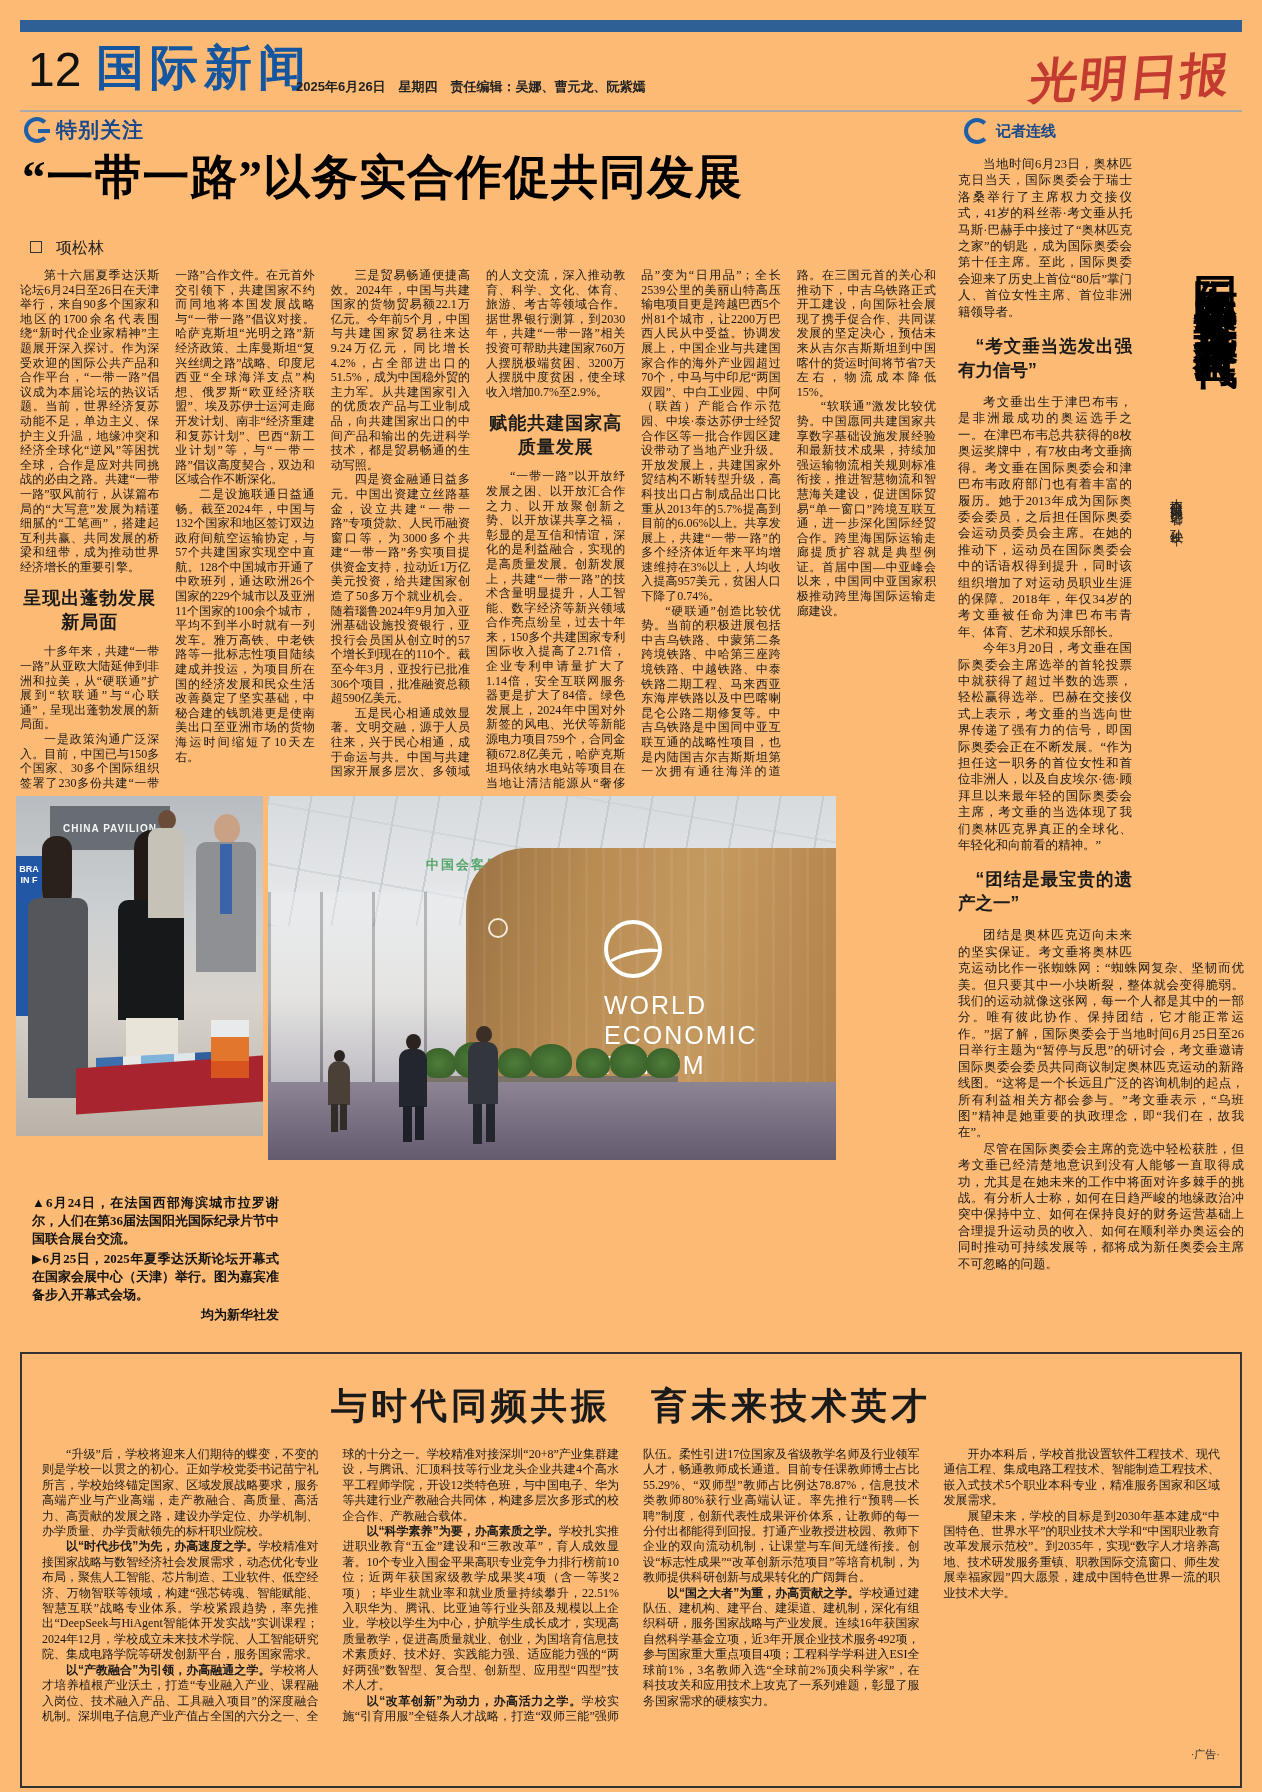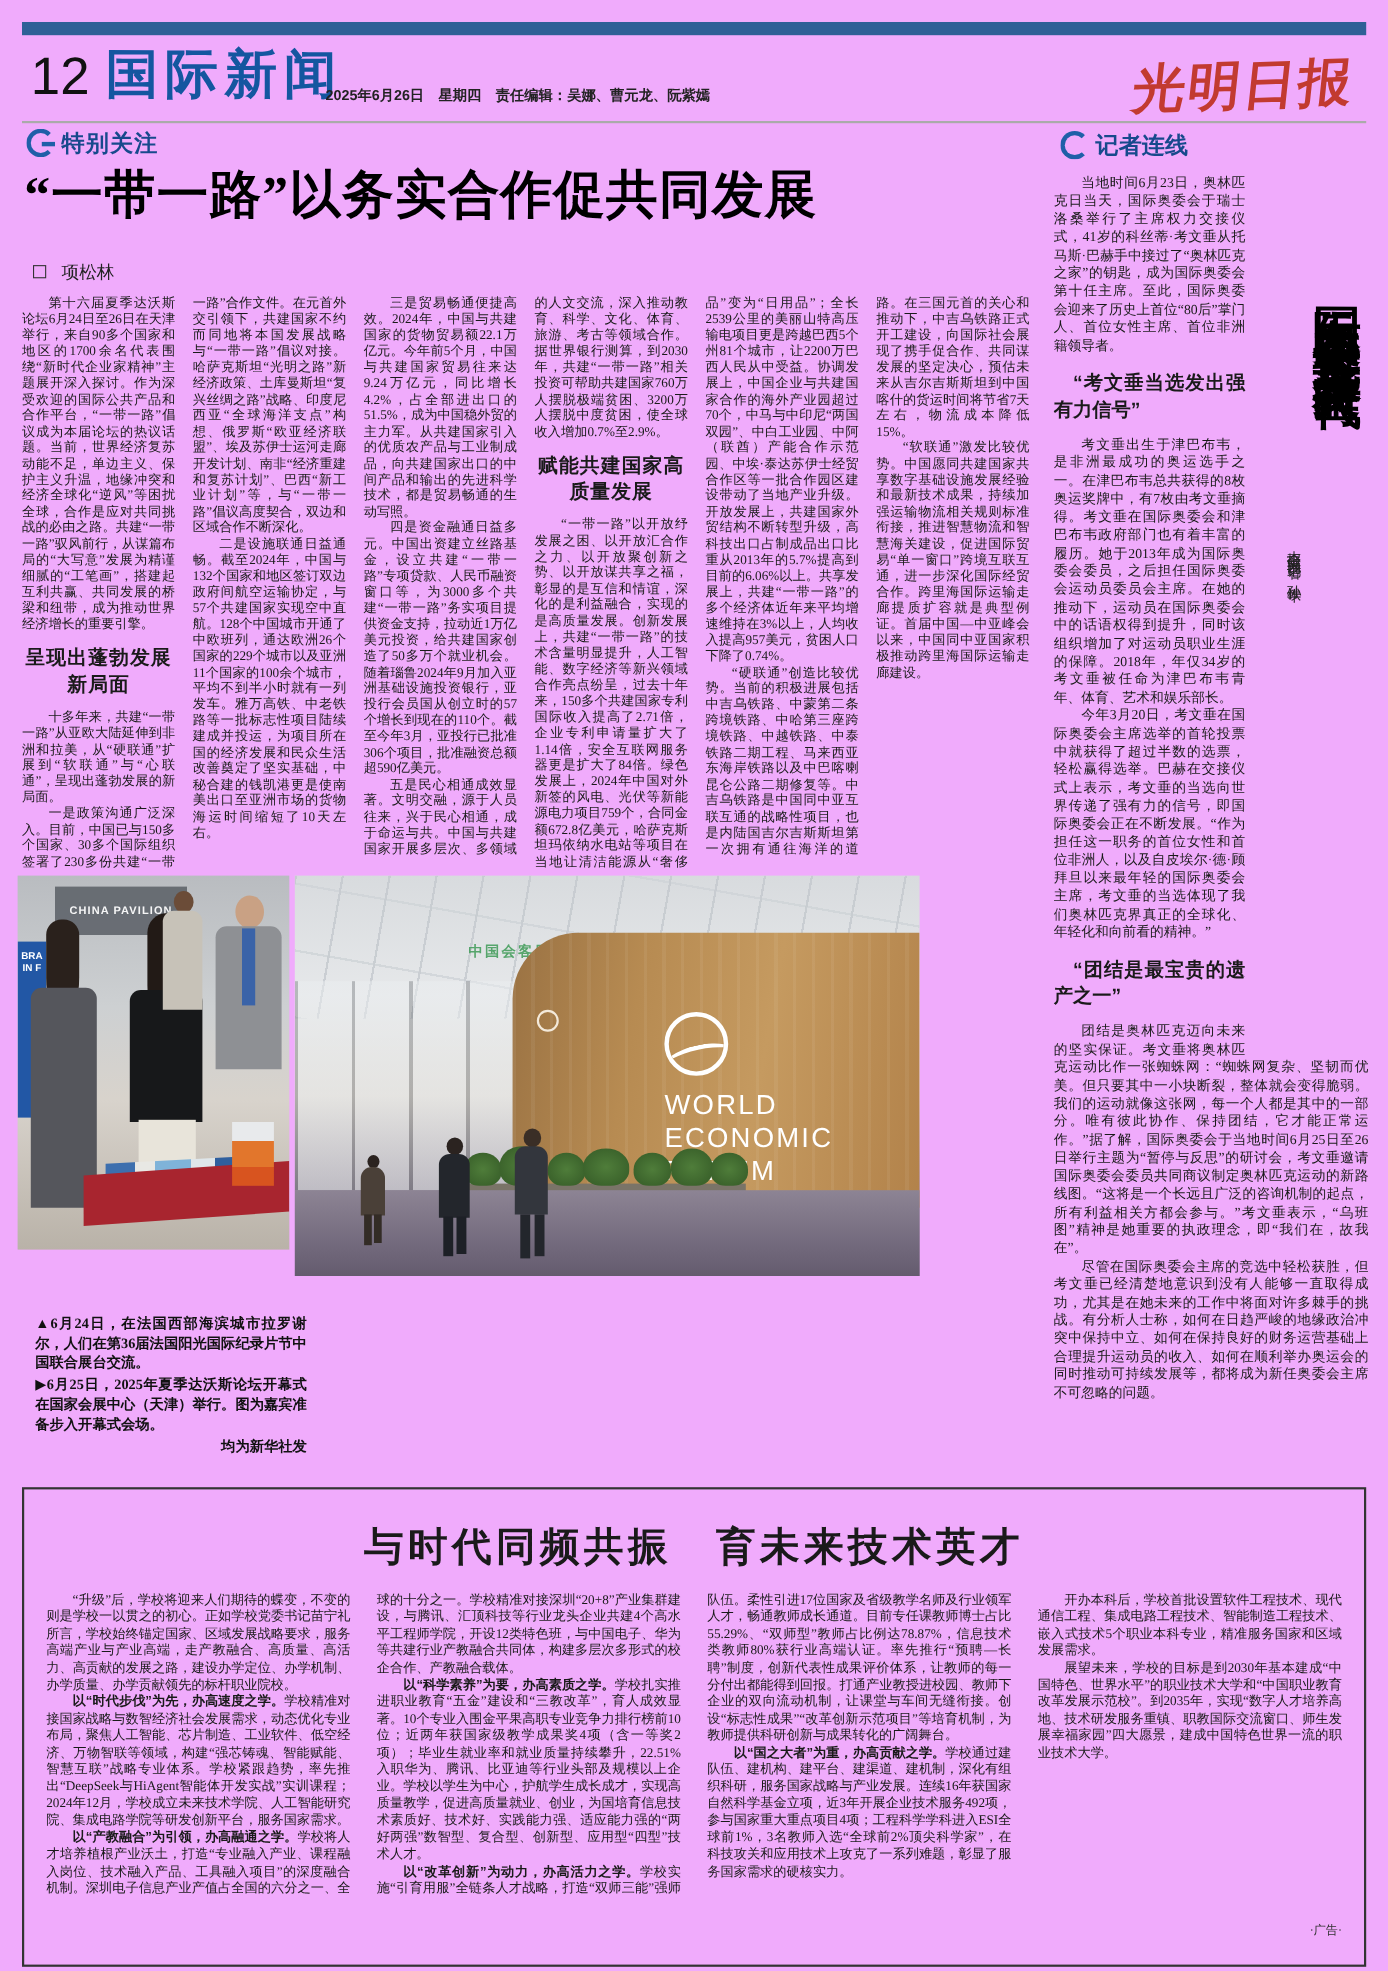--- a/index.html
+++ b/index.html
@@ -1,18 +1,18 @@
 <!DOCTYPE html>
 <html><head>
 <meta charset="utf-8">
 <style>
   * { margin:0; padding:0; box-sizing:border-box; }
   html,body { background:#e9e9e9; }
   #page {
-    position:relative; width:1262px; height:1792px; background:#f0abfc;
+    position:relative; width:1262px; height:1792px; background:#fdba74;
     font-family:"Liberation Serif","DejaVu Serif",serif; color:#1a1a1a;
     overflow:hidden; margin:0 auto;
   }
   
   .topbar { position:absolute; left:20px; top:20px; width:1222px; height:12px; background:#2e6096; }
   .pagenum { position:absolute; left:28px; top:42px; font-family:"Liberation Sans",sans-serif; font-size:48px; font-weight:400; color:#111; }
   .section-title { position:absolute; left:96px; top:36px; font-family:"Liberation Sans",sans-serif; font-size:48px; font-weight:bold; color:#1456a0; letter-spacing:6px; }
   .dateline { position:absolute; left:296px; top:78px; font-family:"Liberation Sans",sans-serif; font-size:13px; font-weight:bold; color:#222; }
   .masthead { position:absolute; right:32px; top:46px; font-size:48px; font-weight:bold; color:#c23a30; transform:skewX(-8deg) rotate(-2deg); letter-spacing:2px; font-family:"DejaVu Serif",serif; }
   .header-rule { position:absolute; left:20px; top:110px; width:1222px; height:2px; background:#aaa; }
@@ -199,21 +199,21 @@
 
   <div class="captions">
     <p>▲6月24日，在法国西部海滨城市拉罗谢尔，人们在第36届法国阳光国际纪录片节中国联合展台交流。</p>
     <p>▶6月25日，2025年夏季达沃斯论坛开幕式在国家会展中心（天津）举行。图为嘉宾准备步入开幕式会场。</p>
     <p class="credit">均为新华社发</p>
   </div>
 
   <div id="reporter">
     <div class="badge-row">
       <span class="g-icon" style="width:26px;height:26px;border:4px solid #1f5fa8;border-right-color:transparent;border-radius:50%;position:relative;display:inline-block;"></span>
-      <span class="badge-label" style="font-family:Liberation Sans, sans-serif;font-weight:bold;font-size:21px;color:#17498c;">记者连线</span>
+      <span class="badge-label" style="font-family:Liberation Sans, sans-serif;font-weight:bold;font-size:15px;color:#17498c;">记者连线</span>
     </div>
     <div class="v-head">
       <div class="v-title">国际奥委会正式进入『考文垂时代』</div>
       <div class="v-byline">本报驻日内瓦记者　孙铁牛</div>
     </div>
     <div class="rep-flow">
         <p>当地时间6月23日，奥林匹克日当天，国际奥委会于瑞士洛桑举行了主席权力交接仪式，41岁的科丝蒂·考文垂从托马斯·巴赫手中接过了“奥林匹克之家”的钥匙，成为国际奥委会第十任主席。至此，国际奥委会迎来了历史上首位“80后”掌门人、首位女性主席、首位非洲籍领导者。</p>
         <h3>“考文垂当选发出强有力信号”</h3>
         <p>考文垂出生于津巴布韦，是非洲最成功的奥运选手之一。在津巴布韦总共获得的8枚奥运奖牌中，有7枚由考文垂摘得。考文垂在国际奥委会和津巴布韦政府部门也有着丰富的履历。她于2013年成为国际奥委会委员，之后担任国际奥委会运动员委员会主席。在她的推动下，运动员在国际奥委会中的话语权得到提升，同时该组织增加了对运动员职业生涯的保障。2018年，年仅34岁的考文垂被任命为津巴布韦青年、体育、艺术和娱乐部长。</p>
         <p>今年3月20日，考文垂在国际奥委会主席选举的首轮投票中就获得了超过半数的选票，轻松赢得选举。巴赫在交接仪式上表示，考文垂的当选向世界传递了强有力的信号，即国际奥委会正在不断发展。“作为担任这一职务的首位女性和首位非洲人，以及自皮埃尔·德·顾拜旦以来最年轻的国际奥委会主席，考文垂的当选体现了我们奥林匹克界真正的全球化、年轻化和向前看的精神。”</p>

